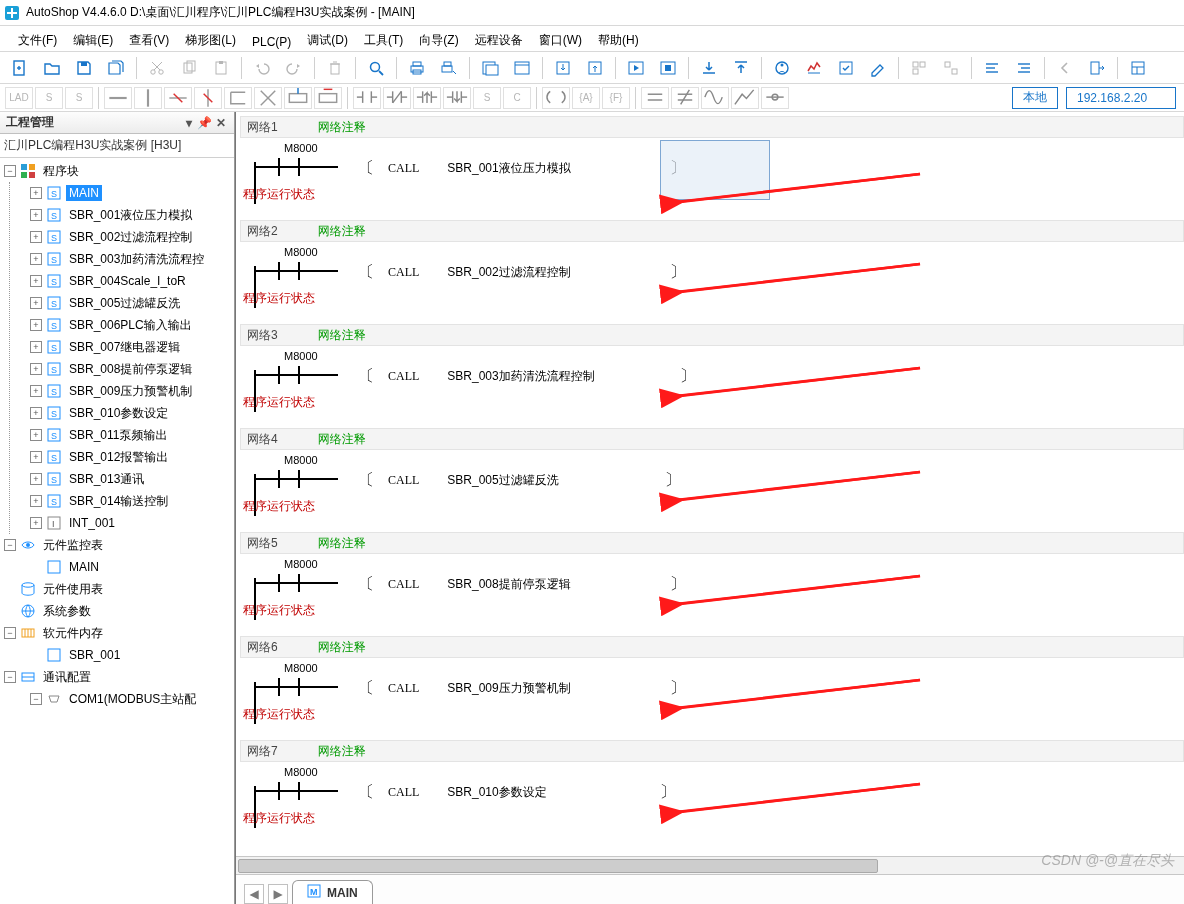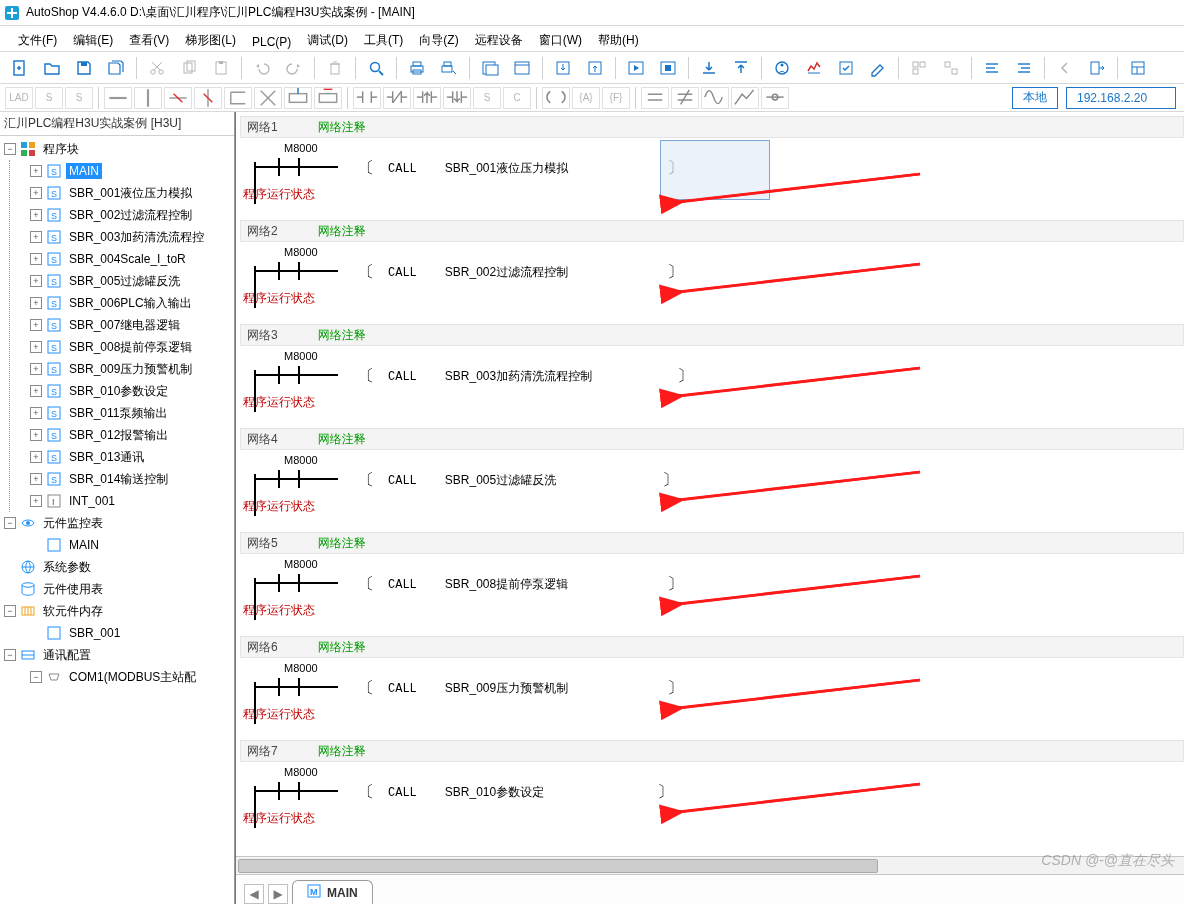--- a/index.html
+++ b/index.html
@@ -53,21 +53,21 @@
 .contact{position:absolute;left:14px;top:8px;font-size:12px}
 .contact .dev{position:absolute;left:30px;top:-4px;font-size:11px}
 .contact .sym{position:relative;top:12px;display:flex;align-items:center}
 .wire{height:2px;background:#000;display:inline-block}
 .cpair{display:inline-flex;align-items:center}
 .cpair .bar{width:2px;height:18px;background:#000}
 .stat{position:absolute;left:3px;top:48px;color:#c00000;font-size:12px}
 .instr{position:absolute;left:118px;top:20px;display:flex;align-items:center;font-size:12px}
 .instr .brL{font-family:monospace;font-size:16px}
 .instr .brR{font-family:monospace;font-size:16px;margin-left:12px}
-.instr .op{margin:0 18px 0 14px;font-family:Liberation Mono, monospace}
+.instr .op{margin:0 18px 0 14px;font-family:Liberation Serif, serif}
 .instr .arg{margin-left:10px}
 .sel-box{position:absolute;border:1px solid #2a6db6;background:#dfeaf6;opacity:.6}
 .arrow{position:absolute;pointer-events:none}
 .arrow svg{overflow:visible}
 
 .hscroll{height:18px;border-top:1px solid #c7c7c7;background:#f2f2f2;position:relative}
 .hscroll .thumb{position:absolute;left:2px;top:2px;height:14px;width:640px;background:#cdcdcd;border:1px solid #a9a9a9;border-radius:2px}
 .tabstrip{height:30px;border-top:1px solid #c7c7c7;display:flex;align-items:flex-end;padding-left:8px;background:#fdfdfd}
 .tabstrip .nav{width:20px;height:20px;border:1px solid #c0c0c0;display:flex;align-items:center;justify-content:center;margin-right:4px;color:#7a7a7a;background:#fff}
 .tab{height:24px;border:1px solid #9a9a9a;border-bottom:none;background:#fff;display:flex;align-items:center;padding:0 14px;border-radius:6px 6px 0 0;gap:6px;font-weight:bold;color:#333}
@@ -444,20 +444,28 @@
       </svg>
     </span>
   <div style="flex:1"></div>
   <span class="tb-box">本地</span>
   <span class="tb-box" style="min-width:110px">192.168.2.20</span>
 </div>
 
 <div class="body">
 
   <div class="panel">
+    <div class="panel-hdr">
+      <span>工程管理</span>
+      <span class="panel-hdr-btns">
+        <span class="pin">▾</span>
+        <span class="pin">📌</span>
+        <span class="close">✕</span>
+      </span>
+    </div>
     <div class="panel-sub">汇川PLC编程H3U实战案例 [H3U]</div>
     <div class="tree">
 
       <div class="tree-row">
         <span class="exp">−</span>
         <span class="ticon">
             <svg viewBox="0 0 16 16">
               <rect x="1" y="1" width="6" height="6" fill="#2a9dd6"></rect>
               <rect x="9" y="1" width="6" height="6" fill="#f0a020"></rect>
               <rect x="1" y="9" width="6" height="6" fill="#30b050"></rect>
@@ -644,35 +652,35 @@
             <svg class="i-sub" viewBox="0 0 14 14">
               <rect x="1" y="1" width="12" height="12" fill="#fff" stroke="#1e90ff"></rect>
             </svg>
           </span>
           <span class="lbl">MAIN</span>
         </div>
       <div class="tree-row">
           <span class="noexp"></span>
           <span class="ticon">
             <svg viewBox="0 0 16 16">
+              <ellipse cx="8" cy="4" rx="6" ry="2.2" fill="none" stroke="#1e90ff"></ellipse>
+              <path d="M2 4v8c0 1.2 2.7 2.2 6 2.2s6-1 6-2.2V4" fill="none" stroke="#1e90ff"></path>
+            </svg>
+          </span>
+          <span class="lbl">元件使用表</span>
+        </div>
+      <div class="tree-row">
+          <span class="noexp"></span>
+          <span class="ticon">
+            <svg viewBox="0 0 16 16">
               <circle cx="8" cy="8" r="6" fill="none" stroke="#1e90ff"></circle>
               <path d="M2 8h12M8 2c3 3 3 9 0 12M8 2c-3 3-3 9 0 12" stroke="#1e90ff" fill="none"></path>
             </svg>
           </span>
           <span class="lbl">系统参数</span>
-        </div>
-      <div class="tree-row">
-          <span class="noexp"></span>
-          <span class="ticon">
-            <svg viewBox="0 0 16 16">
-              <ellipse cx="8" cy="4" rx="6" ry="2.2" fill="none" stroke="#1e90ff"></ellipse>
-              <path d="M2 4v8c0 1.2 2.7 2.2 6 2.2s6-1 6-2.2V4" fill="none" stroke="#1e90ff"></path>
-            </svg>
-          </span>
-          <span class="lbl">元件使用表</span>
         </div>
       <div class="tree-row">
           <span class="exp">−</span>
           <span class="ticon">
             <svg viewBox="0 0 16 16">
               <rect x="2" y="4" width="12" height="8" fill="none" stroke="#f0a020"></rect>
               <line x1="5" y1="4" x2="5" y2="12" stroke="#f0a020"></line>
               <line x1="8" y1="4" x2="8" y2="12" stroke="#f0a020"></line>
               <line x1="11" y1="4" x2="11" y2="12" stroke="#f0a020"></line>
             </svg>

